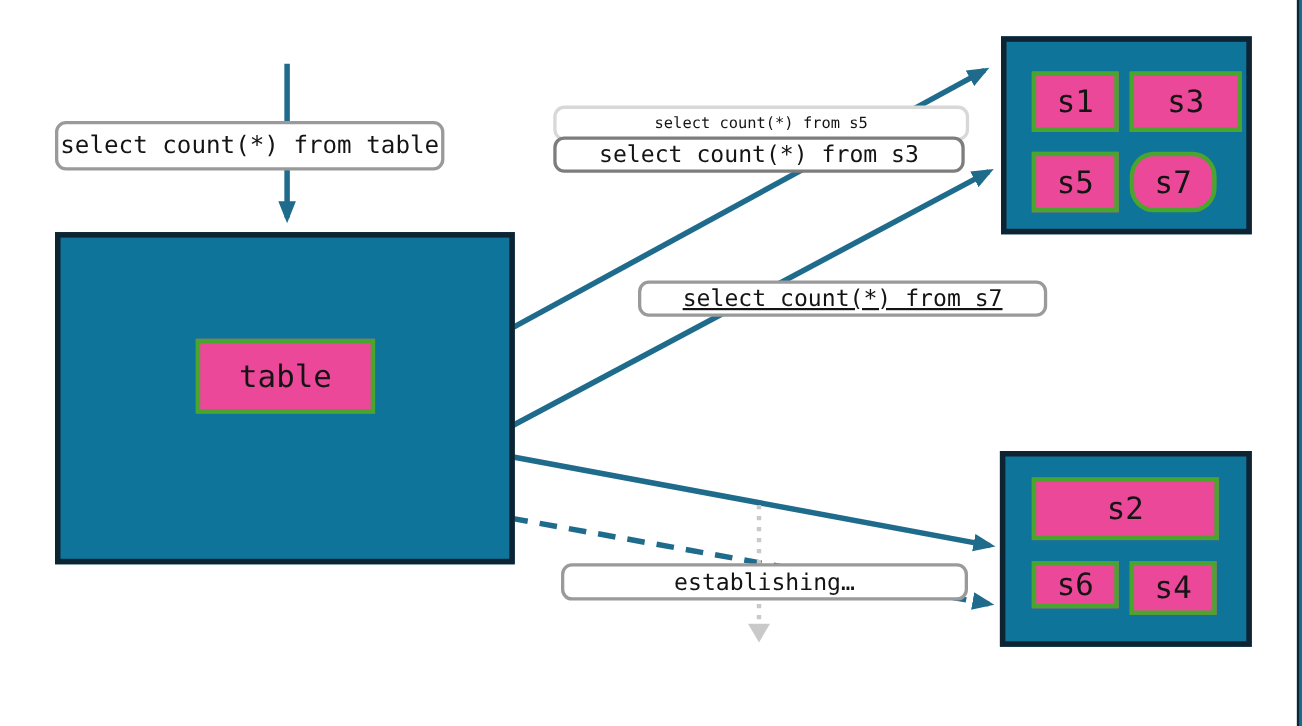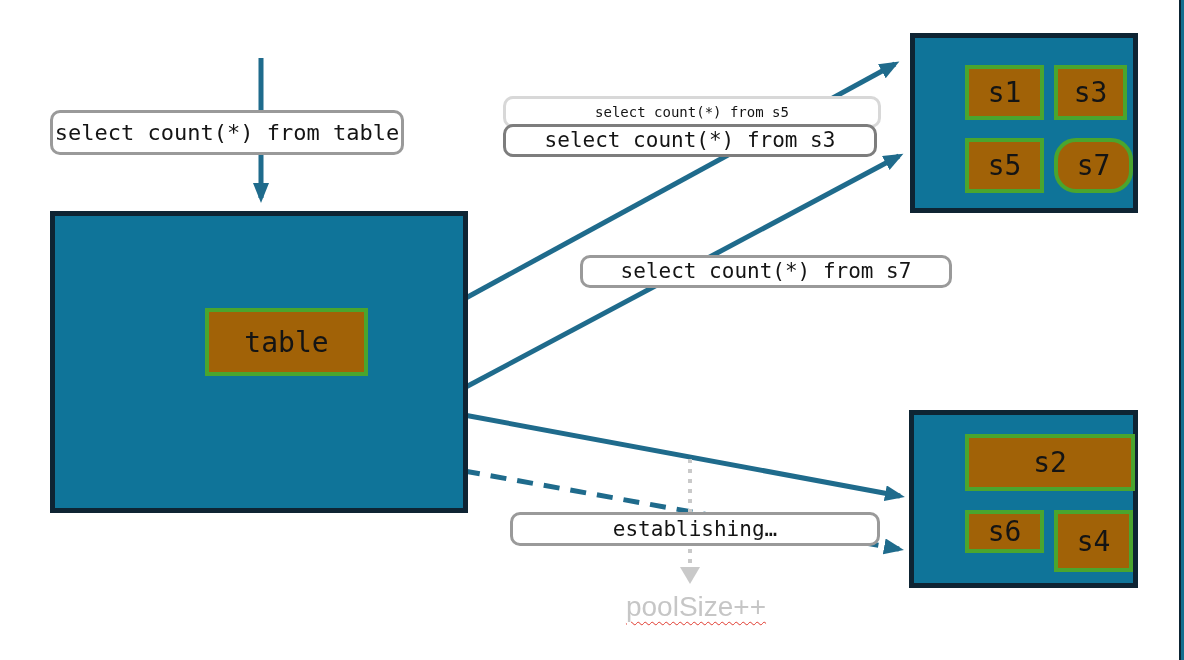--- a/index.html
+++ b/index.html
@@ -25,23 +25,23 @@
   .qlabel.light{border-color:#d8d8d8;}
   .qlabel.dark{border-color:#7d7d7d;}
   
   .node{
     position:absolute;box-sizing:border-box;
     background:#0f7499;border:5px solid #0e2433;
   }
   
   .shard{
     position:absolute;box-sizing:border-box;
-    background:#a16207;border:4px solid #4aa52e;
+    background:#ec4899;border:4px solid #4aa52e;
     display:flex;align-items:center;justify-content:center;
-    font-size:28px;color:#141414;margin-left:27px;
+    font-size:28px;color:#141414;
   }
   .poolsize{
     position:absolute;left:596px;top:591px;width:200px;
     text-align:center;
     font-family:"Liberation Sans","DejaVu Sans",sans-serif;
     font-size:28px;color:#c6c6c6;
     text-decoration:underline;
     text-decoration-style:wavy;
     text-decoration-color:#e0392e;
     text-decoration-thickness:1px;
@@ -71,36 +71,35 @@
     <line x1="690" y1="459" x2="690" y2="567" stroke="#c9c9c9" stroke-width="4" stroke-dasharray="4 6"></line>
     <polygon points="680,567 700,567 690,584" fill="#c9c9c9"></polygon>
   </svg>
 
   <div class="qlabel" style="left:50px;top:110px;width:354px;height:45px;">select count(*) from table</div>
 
   <div class="qlabel light" style="left:503px;top:96px;width:378px;height:32px;font-size:14px;">select count(*) from s5</div>
 
   <div class="qlabel dark" style="left:503px;top:124px;width:374px;height:33px;font-size:21px;">select count(*) from s3</div>
 
-  <div class="qlabel" style="left:580px;top:255px;width:372px;height:33px;font-size:21px;">select count(*) from s7</div>
+  <div class="qlabel" style="left:580px;top:255px;width:372px;height:33px;font-size:21px;text-decoration:underline;">select count(*) from s7</div>
 
 
   <div class="qlabel" style="left:510px;top:512px;width:370px;height:34px;font-size:21px;text-align:center;">establishing…</div>
 
   <div class="node" style="left:50px;top:211px;width:418px;height:302px;"></div>
   <div class="shard" style="left:178px;top:308px;width:163px;height:68px;font-size:28px;">table</div>
 
   <div class="node" style="left:910px;top:33px;width:228px;height:180px;"></div>
   <div class="shard" style="left:938px;top:65px;width:79px;height:55px;">s1</div>
-  <div class="shard" style="left:1027px;top:65px;width:73px;height:55px;">s3</div>
+  <div class="shard" style="left:1027px;top:65px;width:102px;height:55px;">s3</div>
   <div class="shard" style="left:938px;top:138px;width:79px;height:55px;">s5</div>
   <div class="shard" style="left:1027px;top:138px;width:79px;height:55px;border-radius:22px;">s7</div>
 
   <div class="node" style="left:909px;top:410px;width:229px;height:178px;"></div>
   <div class="shard" style="left:938px;top:434px;width:170px;height:57px;">s2</div>
   <div class="shard" style="left:938px;top:510px;width:79px;height:43px;">s6</div>
-  <div class="shard" style="left:1027px;top:510px;width:79px;height:62px;">s4</div>
+  <div class="shard" style="left:1027px;top:510px;width:79px;height:49px;">s4</div>
 
-  <div class="poolsize">poolSize++</div>
 
   <div class="right-strip"></div>
 
 </div>
 
 </body></html>

